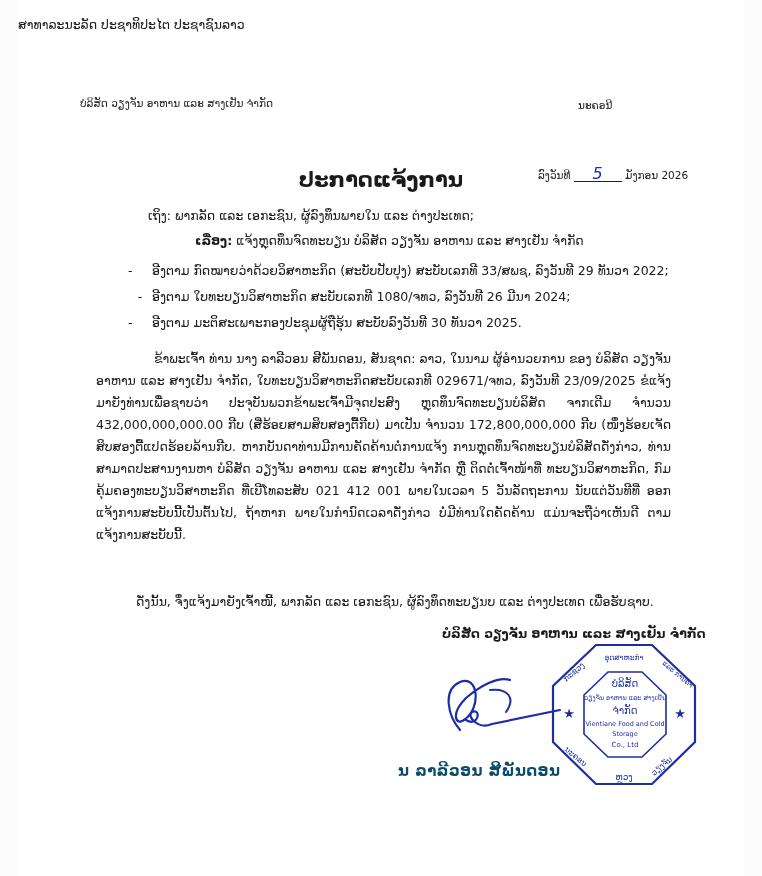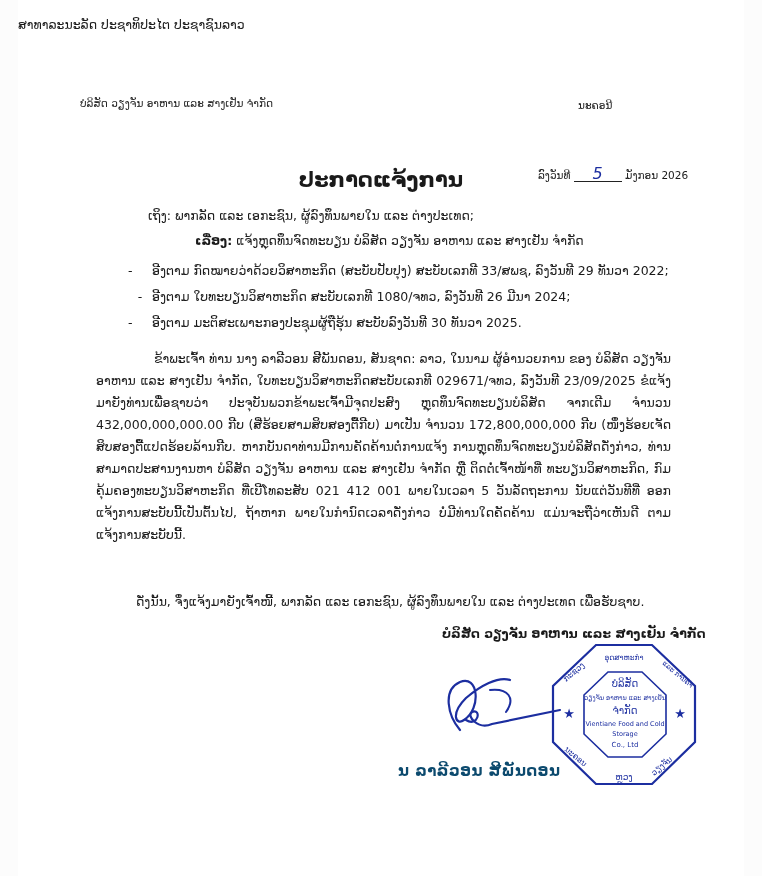--- a/index.html
+++ b/index.html
@@ -58,21 +58,21 @@
     <span class="dash">-</span><span>ອີງຕາມ ໃບທະບຽນວິສາຫະກິດ ສະບັບເລກທີ 1080/ຈທວ, ລົງວັນທີ 26 ມີນາ 2024;</span>
   </div>
   <div class="abs bullet" style="top:315px;">
     <span class="dash">-</span><span>ອີງຕາມ ມະຕິສະເພາະກອງປະຊຸມຜູ້ຖືຮຸ້ນ ສະບັບລົງວັນທີ 30 ທັນວາ 2025.</span>
   </div>
 
   <div class="para" style="top:348px;">
     <span class="indent"></span><span>ຂ້າພະເຈົ້າ ທ່ານ ນາງ ລາລີວອນ ສີພັນດອນ, ສັນຊາດ: ລາວ, ໃນນາມ ຜູ້ອຳນວຍການ ຂອງ ບໍລິສັດ ວຽງຈັນ ອາຫານ ແລະ ສາງເຢັນ ຈຳກັດ, ໃບທະບຽນວິສາຫະກິດສະບັບເລກທີ 029671/ຈທວ, ລົງວັນທີ 23/09/2025 ຂໍແຈ້ງ ມາຍັງທ່ານເພື່ອຊາບວ່າ ປະຈຸບັນພວກຂ້າພະເຈົ້າມີຈຸດປະສົງ ຫຼຸດທຶນຈົດທະບຽນບໍລິສັດ ຈາກເດີມ ຈຳນວນ 432,000,000,000.00 ກີບ (ສີ່ຮ້ອຍສາມສິບສອງຕື້ກີບ) ມາເປັນ ຈຳນວນ 172,800,000,000 ກີບ (ໜຶ່ງຮ້ອຍເຈັດ ສິບສອງຕື້ແປດຮ້ອຍລ້ານກີບ. ຫາກບັນດາທ່ານມີການຄັດຄ້ານຕໍ່ການແຈ້ງ ການຫຼຸດທຶນຈົດທະບຽນບໍລິສັດດັ່ງກ່າວ, ທ່ານສາມາດປະສານງານຫາ ບໍລິສັດ ວຽງຈັນ ອາຫານ ແລະ ສາງເຢັນ ຈຳກັດ ຫຼື ຕິດຕໍ່ເຈົ້າໜ້າທີ່ ທະບຽນວິສາຫະກິດ, ກົມຄຸ້ມຄອງທະບຽນວິສາຫະກິດ ທີ່ເບີໂທລະສັບ 021 412 001 ພາຍໃນເວລາ 5 ວັນລັດຖະການ ນັບແຕ່ວັນທີທີ່ ອອກ ແຈ້ງການສະບັບນີ້ເປັນຕົ້ນໄປ, ຖ້າຫາກ ພາຍໃນກຳນົດເວລາດັ່ງກ່າວ ບໍ່ມີທ່ານໃດຄັດຄ້ານ ແມ່ນຈະຖືວ່າເຫັນດີ ຕາມແຈ້ງການສະບັບນີ້.</span>
   </div>
 
-  <div class="abs ref" style="left:118px; top:594px;">ດັ່ງນັ້ນ, ຈຶ່ງແຈ້ງມາຍັງເຈົ້າໜີ້, ພາກລັດ ແລະ ເອກະຊົນ, ຜູ້ລົງທຶນພາຍໃນ ແລະ ຕ່າງປະເທດ ເພື່ອຮັບຊາບ.</div>
+  <div class="abs ref" style="left:118px; top:594px;">ດັ່ງນັ້ນ, ຈຶ່ງແຈ້ງມາຍັງເຈົ້າໜີ້, ພາກລັດ ແລະ ເອກະຊົນ, ຜູ້ລົງທຶດທະບຽນບ ແລະ ຕ່າງປະເທດ ເພື່ອຮັບຊາບ.</div>
 
   <div class="abs ref" style="left:424px; top:626px; font-weight:bold;">ບໍລິສັດ ວຽງຈັນ ອາຫານ ແລະ ສາງເຢັນ ຈຳກັດ</div>
 
   <svg class="signature" viewBox="0 0 180 80">
     <path d="M40 62 C 28 48, 22 22, 40 14 C 58 6, 62 40, 44 52 C 36 58, 30 46, 46 30 C 60 18, 78 8, 90 12 M 46 52 C 58 60, 62 40, 52 44 C 46 48, 58 62, 72 56 L 140 42" fill="none" stroke="#1c2ea0" stroke-width="2.2" stroke-linecap="round"></path>
     <path d="M 70 22 C 88 20, 96 30, 86 44" fill="none" stroke="#1c2ea0" stroke-width="2" stroke-linecap="round"></path>
   </svg>
 
   <div class="abs signer" style="left:380px; top:762px;">ນ ລາລີວອນ ສີພັນດອນ</div>
 

